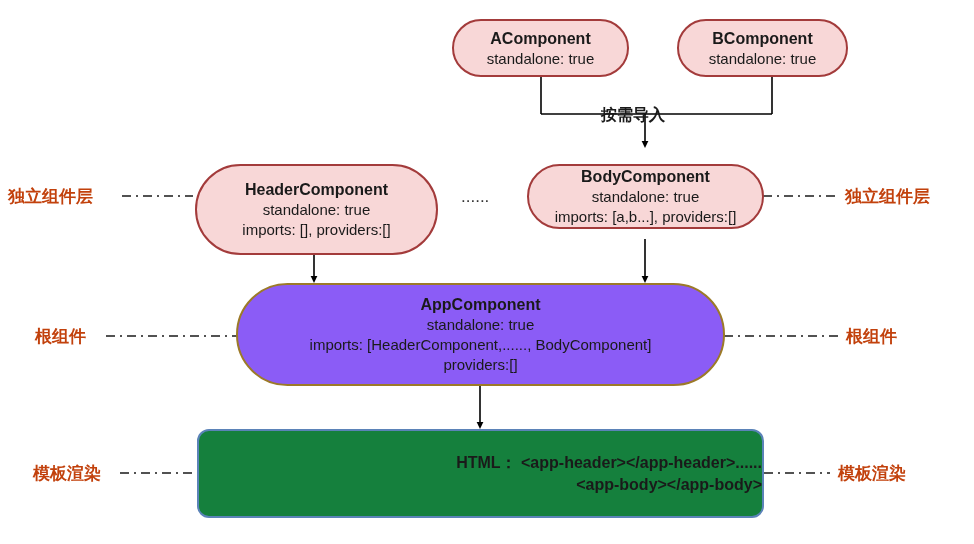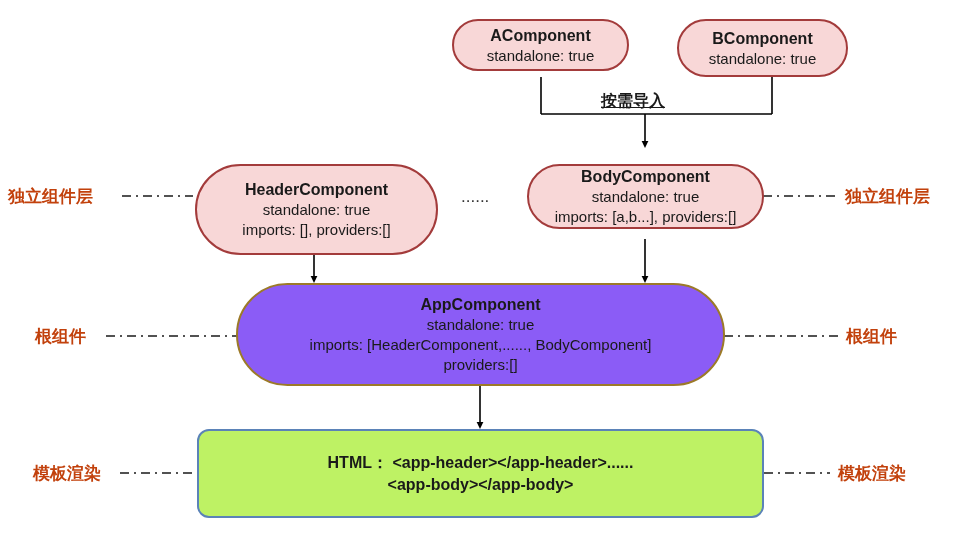--- a/index.html
+++ b/index.html
@@ -42,23 +42,24 @@
   }
   .pink {
     background: #f8d7d7;
     border: 2px solid #a33b3b;
   }
   .orange {
     background: #8b5cf6;
     border: 2px solid #9c7a28;
   }
   .blue {
-    background: #bef264;
+    background: #15803d;
     border: 2px solid #5b83b8;
     font-weight: bold;
+    align-items: flex-end;
   }
   .pill-sm { border-radius: 29px; }
   .pill-md { border-radius: 46px; margin-top: 16px; }
   .pill-lg { border-radius: 52px; }
   .rrect   { border-radius: 12px; }
 
   .side-label {
     position: absolute;
     font-weight: bold;
     font-size: 17px;
@@ -132,31 +133,31 @@
     </g>
 
     <g>
       <path d="M120,473 L197,473" stroke="#1a1a1a" stroke-width="1.5" fill="none" stroke-dasharray="9,5,2,5"></path>
     </g>
     <g>
       <path d="M764,473 L830,473" stroke="#1a1a1a" stroke-width="1.5" fill="none" stroke-dasharray="9,5,2,5"></path>
     </g>
   </svg>
 
-  <div class="node pink pill-sm" style="left:452px; top:19px; width:177px; height:52px;">
+  <div class="node pink pill-sm" style="left:452px; top:19px; width:177px; height:58px;">
     <div class="title l1">AComponent</div>
     <div class="l2">standalone: true</div>
   </div>
 
   <div class="node pink pill-sm" style="left:677px; top:19px; width:171px; height:58px;justify-content:center;">
     <div class="title l1">BComponent</div>
     <div class="l2">standalone: true</div>
   </div>
 
-  <div class="edge-label" style="left:601px; top:91px;text-decoration:underline;">按需导入</div>
+  <div class="edge-label" style="left:601px; top:105px;">按需导入</div>
 
   <div class="node pink pill-md" style="left:195px; top:148px; width:243px; height:91px;">
     <div class="title l1">HeaderComponent</div>
     <div class="l2">standalone: true</div>
     <div class="l3">imports: [],  providers:[]</div>
   </div>
 
   <div class="ellipsis-mark" style="left:461px; top:187px;">......</div>
 
   <div class="node pink pill-md" style="left:527px; top:148px; width:237px; height:65px;">

